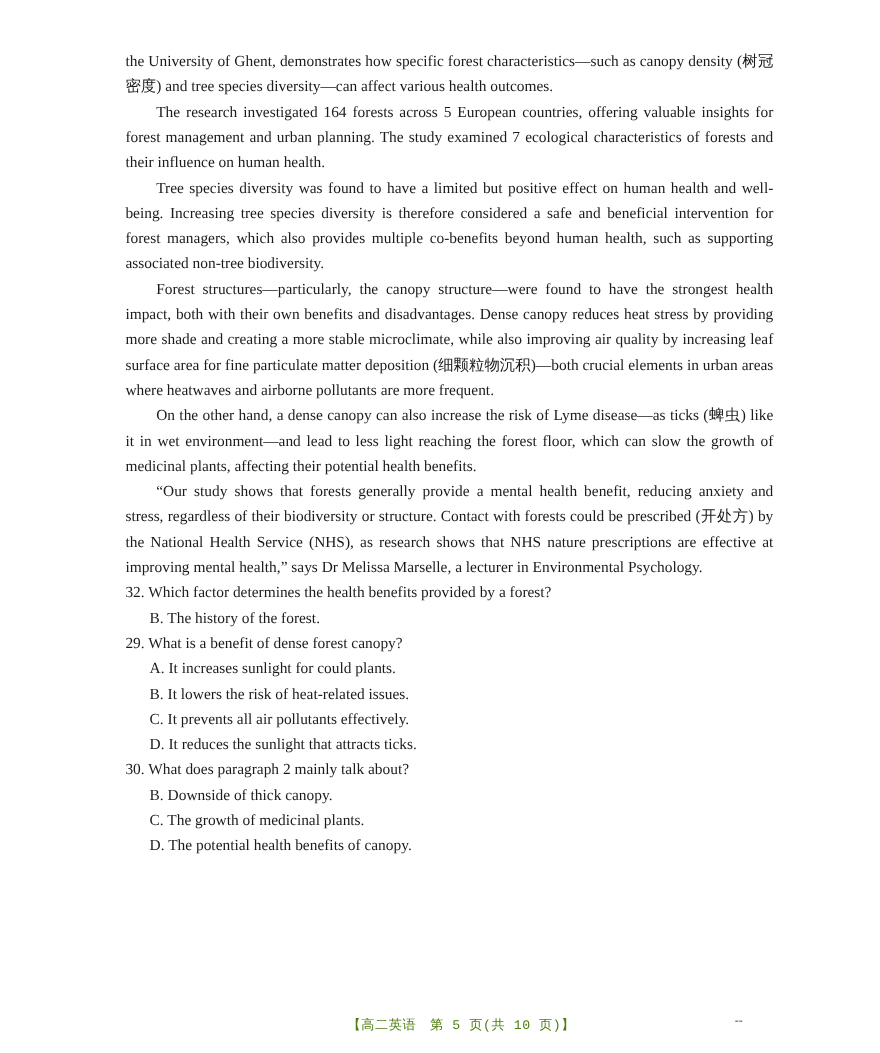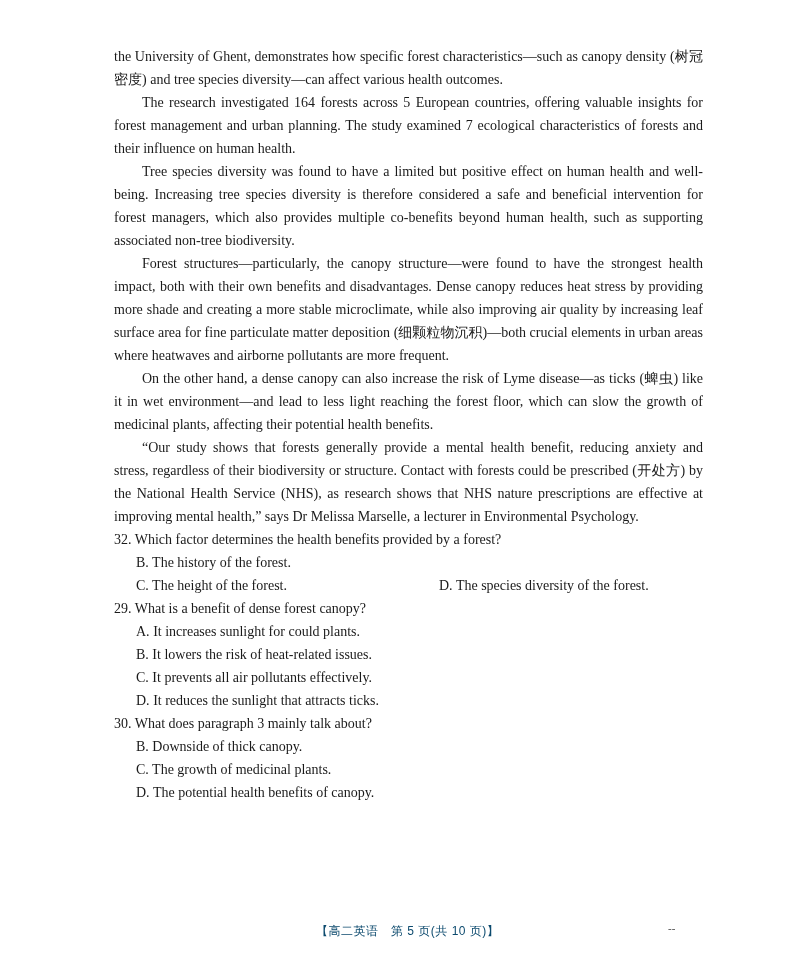--- a/index.html
+++ b/index.html
@@ -13,21 +13,21 @@
       font-size: 14px; line-height: 23px; margin-left: 12px;
     }
     .para { margin: 0; text-align: justify; text-align-last: left; }
     .para.indent { text-indent: 28px; }
     .q { margin: 0; }
     .opt { margin: 0; padding-left: 22px; }
     .opt-row { display: flex; }
     .opt-row .opt { width: 281px; flex: none; }
     .footer {
       position: absolute; top: 923px; left: 316px;
-      font-size: 12px; font-family: Liberation Sans, sans-serif; color: #0c4a6e;
+      font-size: 12px; font-family: Liberation Mono, monospace; color: #4d7c0f;
       letter-spacing: 0.5px;
     }
     .corner-mark {
       position: absolute; top: 922px; left: 668px; font-size: 11px; color: #444;
     }
   </style>
 </head>
 <body>
 
 <div class="page">
@@ -44,30 +44,20 @@
     <p class="q">
       <span>32.</span>
       <span>Which factor determines the health benefits provided by a forest?</span>
     </p>
     <div class="opt-row">
       <p class="opt">
         <span>B.</span>
         <span>The history of the forest.</span>
       </p>
     </div>
-    <div class="opt-row">
-      <p class="opt">
-        <span>C.</span>
-        <span>The height of the forest.</span>
-      </p>
-      <p class="opt">
-        <span>D.</span>
-        <span>The species diversity of the forest.</span>
-      </p>
-    </div>
   </div>
 
   <div>
     <p class="q">
       <span>29.</span>
       <span>What is a benefit of dense forest canopy?</span>
     </p>
     <p class="opt">
       <span>A.</span>
       <span>It increases sunlight for could plants.</span>
@@ -82,21 +72,21 @@
     </p>
     <p class="opt">
       <span>D.</span>
       <span>It reduces the sunlight that attracts ticks.</span>
     </p>
   </div>
 
   <div>
     <p class="q">
       <span>30.</span>
-      <span>What does paragraph 3 mainly talk about?</span>
+      <span>What does paragraph 2 mainly talk about?</span>
     </p>
     <p class="opt">
       <span>B.</span>
       <span>Downside of thick canopy.</span>
     </p>
     <p class="opt">
       <span>C.</span>
       <span>The growth of medicinal plants.</span>
     </p>
     <p class="opt">

